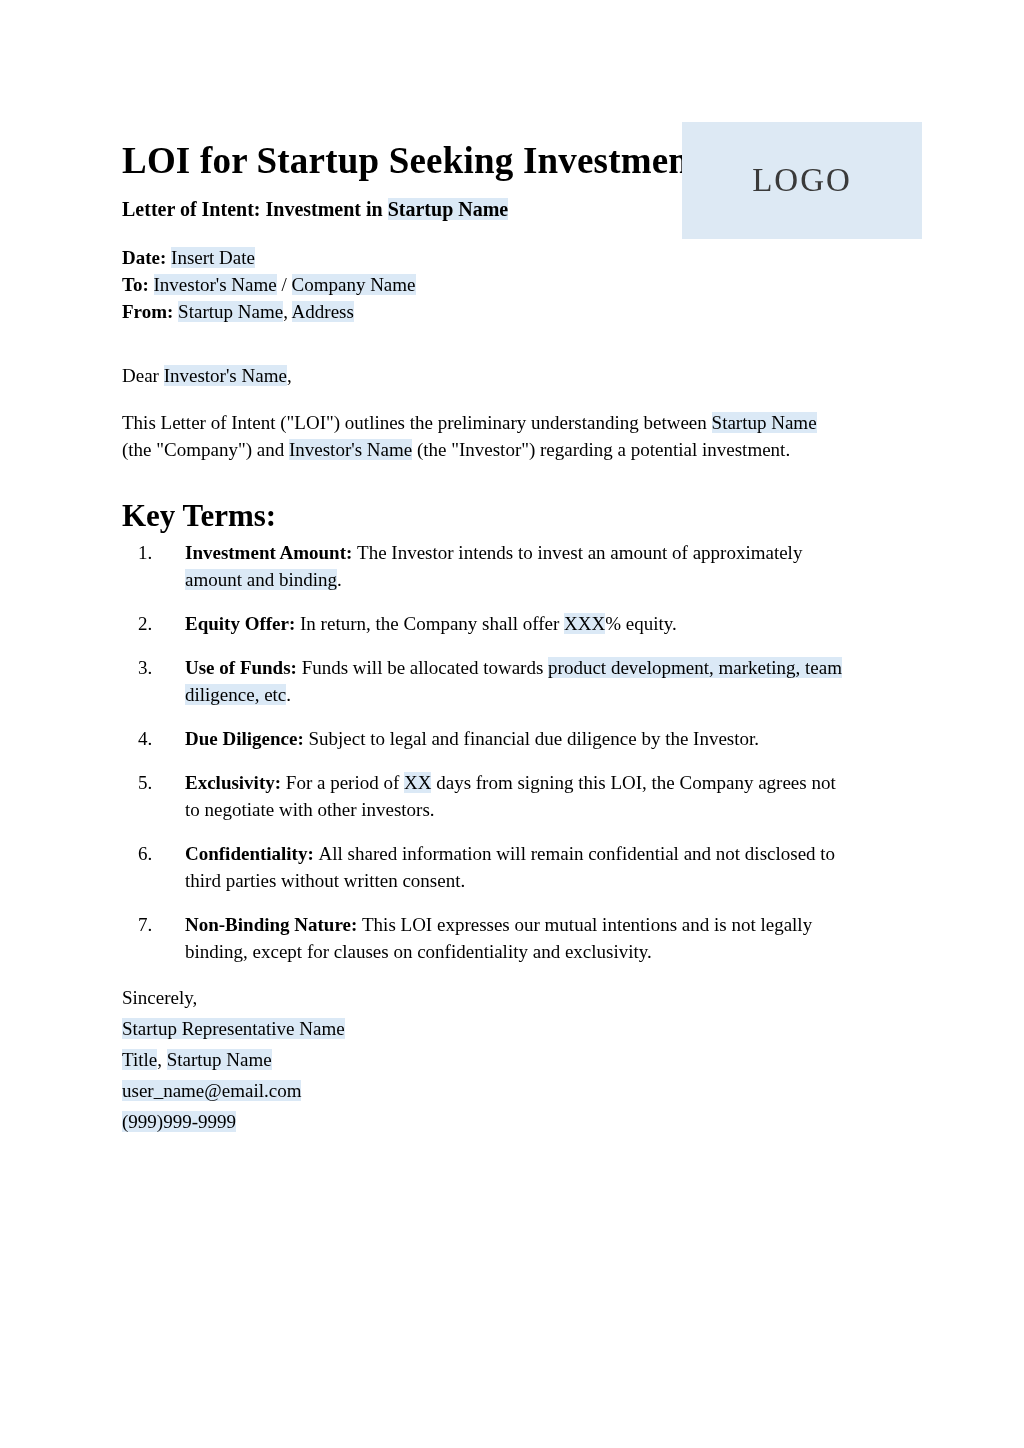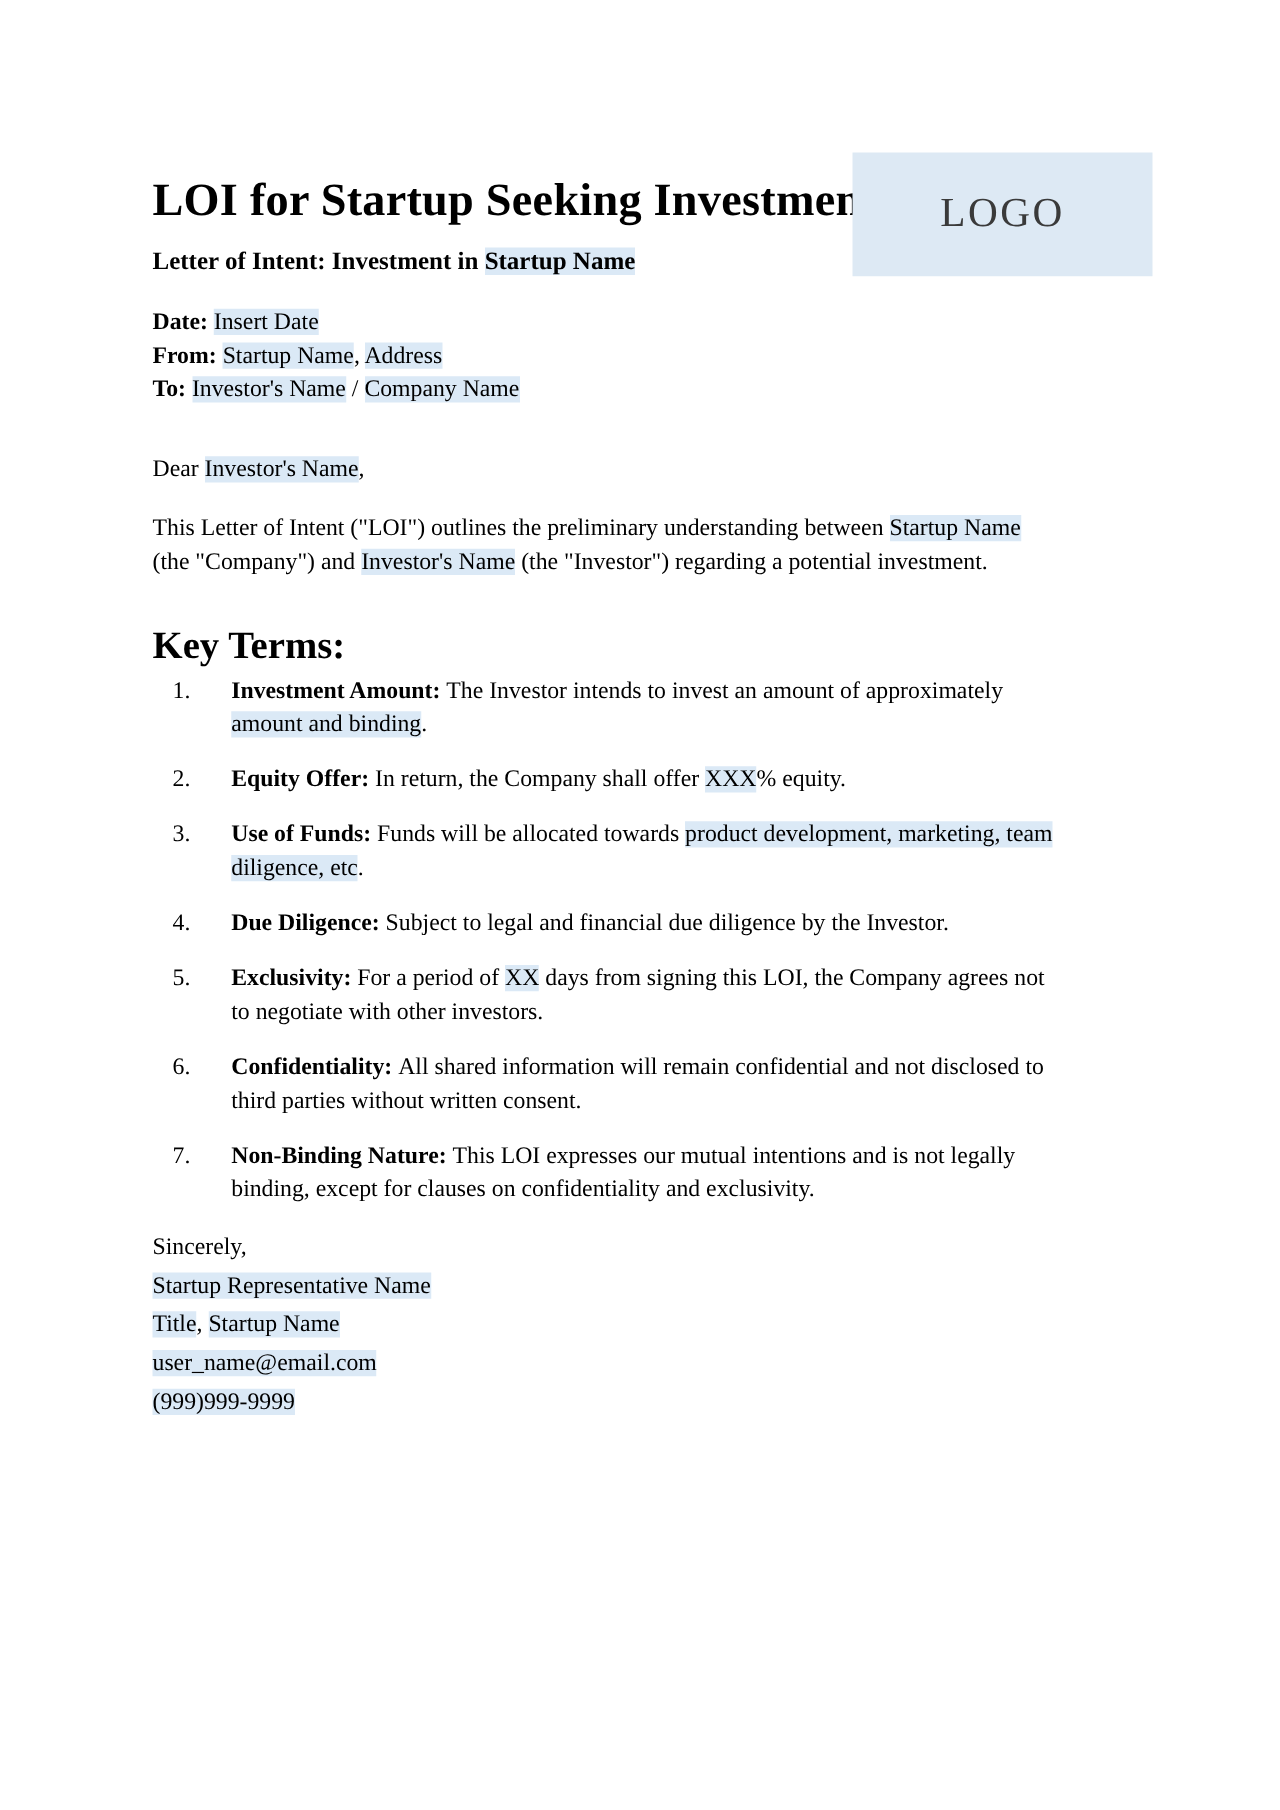--- a/index.html
+++ b/index.html
@@ -33,21 +33,21 @@
     font-size: 20px;
     font-weight: bold;
     line-height: 26px;
     margin-top: 13px;
   }
   .logo-box {
     position: absolute;
     left: 682px;
     top: 122px;
     width: 240px;
-    height: 99px;
+    height: 117px;
     background: var(--logo_box);
     display: flex;
     align-items: center;
     justify-content: center;
   }
   .logo-text {
     font-size: 33px;
     letter-spacing: 2px;
     color: var(--logo_text);
     font-weight: normal;
@@ -110,22 +110,22 @@
   </div>
 
   <div class="content">
 
     <h1 class="doc-title">LOI for Startup Seeking Investment</h1>
 
     <div class="doc-subtitle"><span class="seg-b">Letter of Intent: Investment in </span><span class="seg-b seg-h">Startup Name</span></div>
 
     <div class="meta-block">
       <div><span class="seg-b">Date: </span><span class="seg-h">Insert Date</span></div>
+      <div><span class="seg-b">To: </span><span class="seg-h">Investor's Name</span><span> / </span><span class="seg-h">Company Name</span></div>
       <div><span class="seg-b">From: </span><span class="seg-h">Startup Name</span><span>, </span><span class="seg-h">Address</span></div>
-      <div><span class="seg-b">To: </span><span class="seg-h">Investor's Name</span><span> / </span><span class="seg-h">Company Name</span></div>
     </div>
 
     <div class="salutation"><span>Dear </span><span class="seg-h">Investor's Name</span><span>,</span></div>
 
     <div class="intro"><span>This Letter of Intent ("LOI") outlines the preliminary understanding between </span><span class="seg-h">Startup Name</span><br><span>(the "Company") and </span><span class="seg-h">Investor's Name</span><span> (the "Investor") regarding a potential investment.</span></div>
 
     <div class="key-terms-heading">Key Terms:</div>
 
     <div class="terms-list">
       <div class="term-item">

